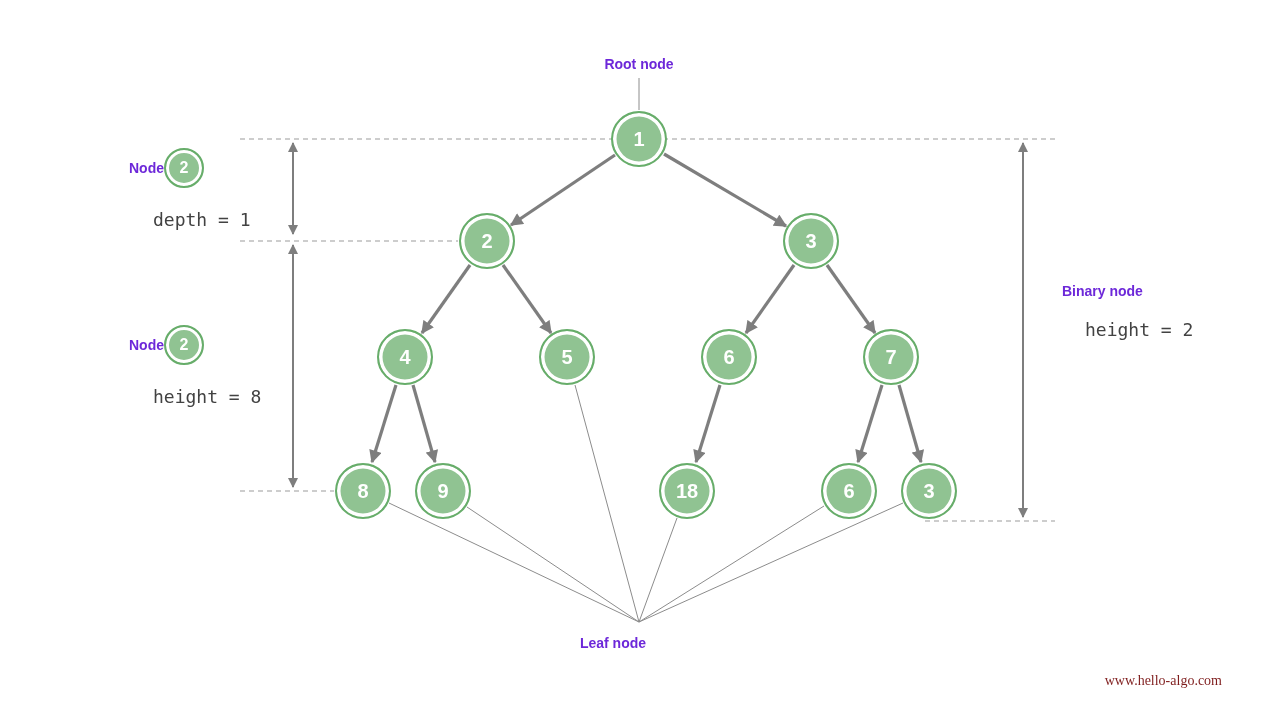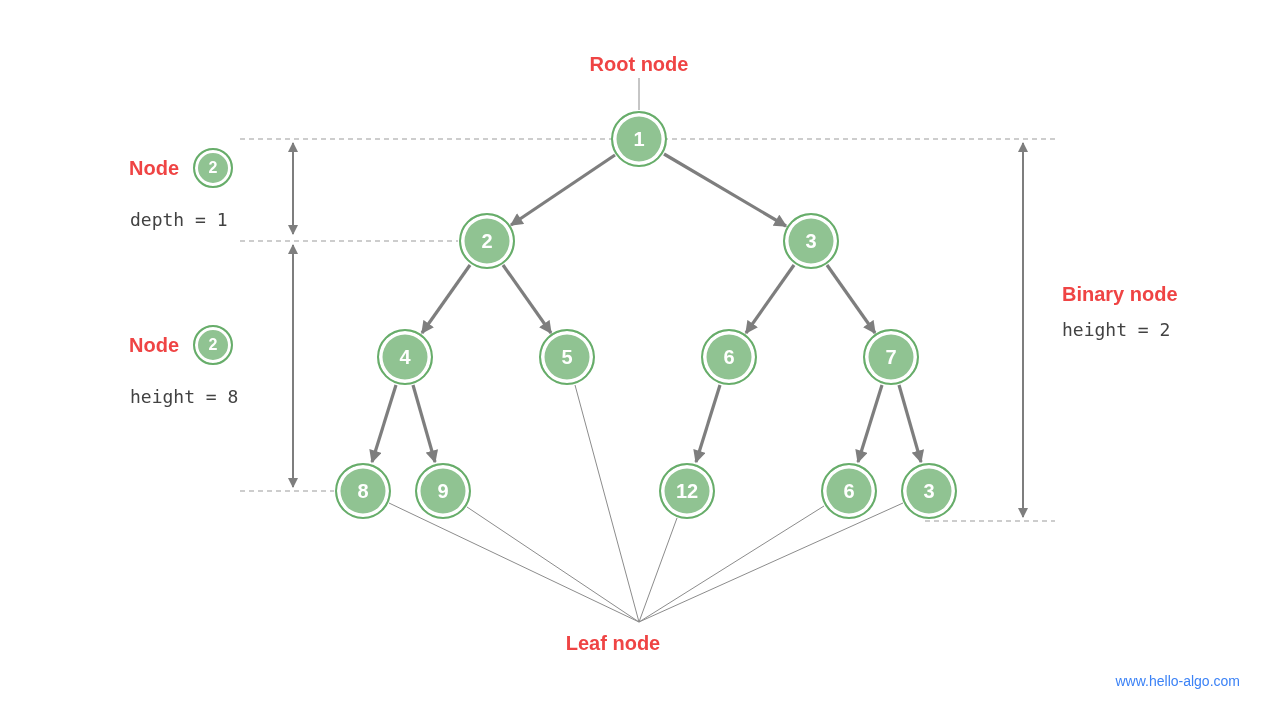--- a/index.html
+++ b/index.html
@@ -48,55 +48,55 @@
     align-items: center;
     justify-content: center;
     color: #ffffff;
     font-weight: bold;
     font-size: 16px;
   }
 
   .caption {
     position: absolute;
     font-weight: bold;
-    font-size: 20px;
-    color: #ef4444;
+    font-size: 14px;
+    color: #6d28d9;
     white-space: nowrap;
     z-index: 3;
     text-align: right;
   }
   .caption.centered { transform: translate(-50%, -50%); }
 
   .mono-value {
     position: absolute;
     font-family: "DejaVu Sans Mono", monospace;
     font-size: 18px;
     color: #424242;
     white-space: nowrap;
     transform: translateY(-50%);
     z-index: 3;
+    margin-left: 23px;
   }
 
   .legend-row {
     position: absolute;
     display: flex;
     align-items: center;
-    gap: 14px;
     transform: translateY(-50%);
     z-index: 3;
   }
 
   .watermark {
     position: absolute;
-    right: 40px;
+    right: 58px;
     top: 681px;
     transform: translateY(-50%);
-    font-family: Liberation Sans, sans-serif;
+    font-family: Liberation Serif, serif;
     font-size: 14px;
-    color: #3b82f6;
+    color: #7f1d1d;
     z-index: 3;
   }
 </style>
 </head>
 <body>
 
 <div class="canvas">
 
   <svg class="lines-layer" width="1280" height="720" viewBox="0 0 1280 720" xmlns="http://www.w3.org/2000/svg">
     <defs>
@@ -148,21 +148,21 @@
 
   <div class="node" style="left:611px;top:111px">1</div>
   <div class="node" style="left:459px;top:213px">2</div>
   <div class="node" style="left:783px;top:213px">3</div>
   <div class="node" style="left:377px;top:329px">4</div>
   <div class="node" style="left:539px;top:329px">5</div>
   <div class="node" style="left:701px;top:329px">6</div>
   <div class="node" style="left:863px;top:329px">7</div>
   <div class="node" style="left:335px;top:463px">8</div>
   <div class="node" style="left:415px;top:463px">9</div>
-  <div class="node" style="left:659px;top:463px">12</div>
+  <div class="node" style="left:659px;top:463px">18</div>
   <div class="node" style="left:821px;top:463px">6</div>
   <div class="node" style="left:901px;top:463px">3</div>
 
   <div class="caption centered" style="left:639px;top:64px">Root node</div>
   <div class="caption centered" style="left:613px;top:643px">Leaf node</div>
 
   <div class="legend-row" style="left:129px;top:168px">
     <span class="caption" style="position:static">Node</span>
     <span class="badge">2</span>
   </div>

